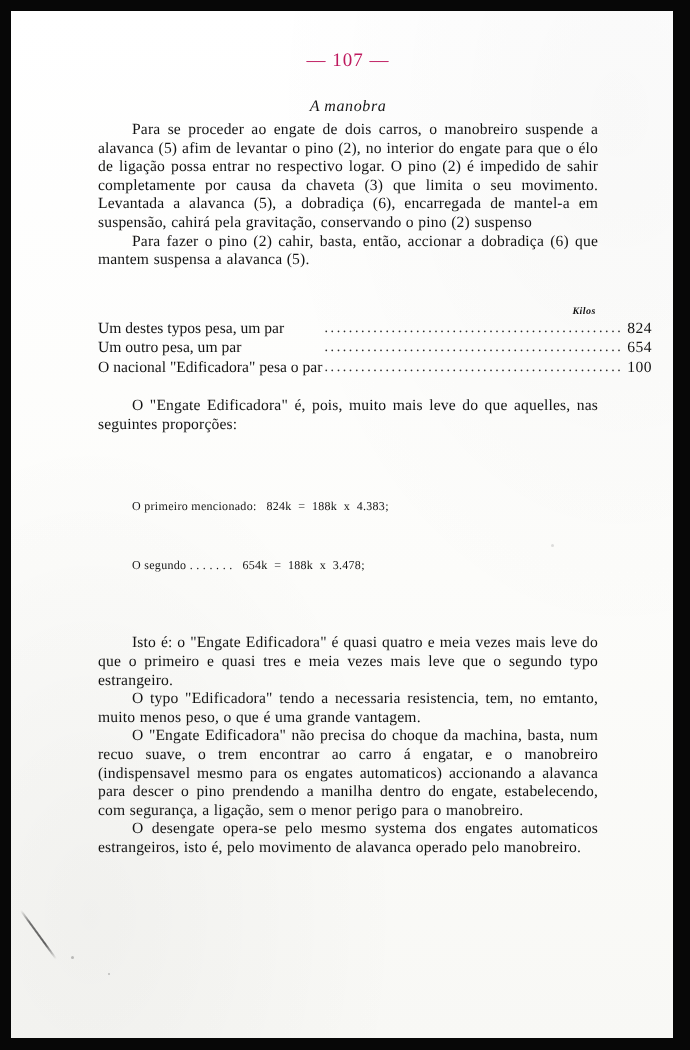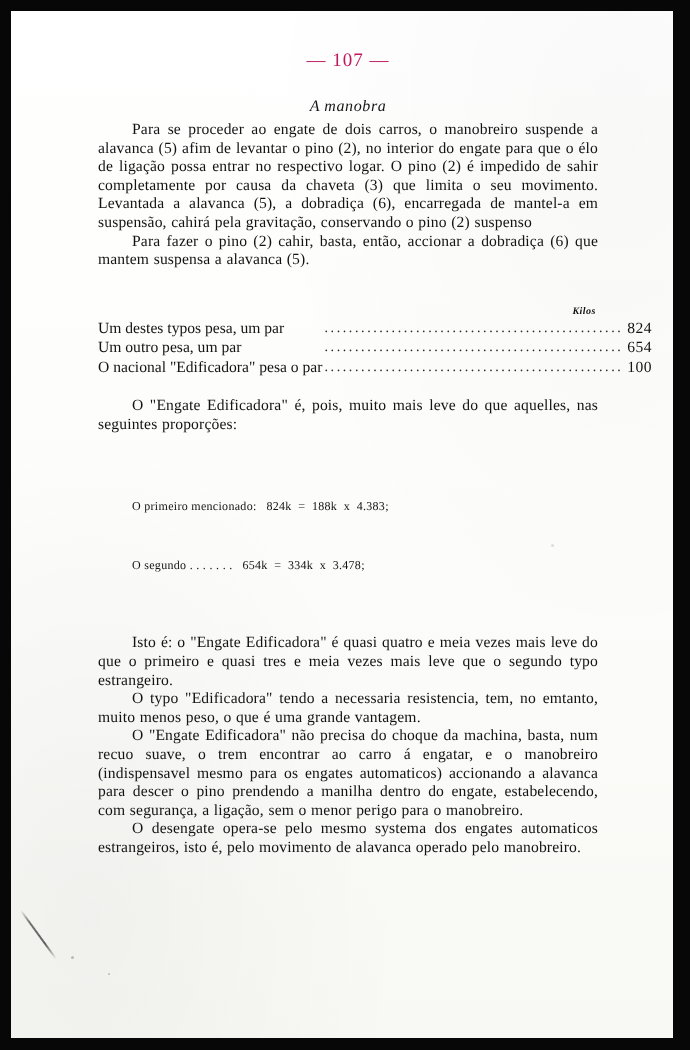--- a/index.html
+++ b/index.html
@@ -209,21 +209,21 @@
           </tbody>
         </table>
       </div>
 
       <div class="gap-md"></div>
 
       <p class="para">O "Engate Edificadora" é, pois, muito mais leve do que aquelles, nas seguintes proporções:</p>
 
       <div class="equations">
         <div>O primeiro mencionado:   824k  =  188k  x  4.383;</div>
-        <div>O segundo . . . . . . .   654k  =  334k  x  3.478;</div>
+        <div>O segundo . . . . . . .   654k  =  188k  x  3.478;</div>
       </div>
 
       <div class="gap-md"></div>
 
       <p class="para">Isto é: o "Engate Edificadora" é quasi quatro e meia vezes mais leve do que o primeiro e quasi tres e meia vezes mais leve que o segundo typo estrangeiro.</p>
       <p class="para">O typo "Edificadora" tendo a necessaria resistencia, tem, no emtanto, muito menos peso, o que é uma grande vantagem.</p>
       <p class="para">O "Engate Edificadora" não precisa do choque da machina, basta, num recuo suave, o trem encontrar ao carro á engatar, e o manobreiro (indispensavel mesmo para os engates automaticos) accionando a alavanca para descer o pino prendendo a manilha dentro do engate, estabelecendo, com segurança, a ligação, sem o menor perigo para o manobreiro.</p>
       <p class="para">O desengate opera-se pelo mesmo systema dos engates automaticos estrangeiros, isto é, pelo movimento de alavanca operado pelo manobreiro.</p>
 
     </div>

